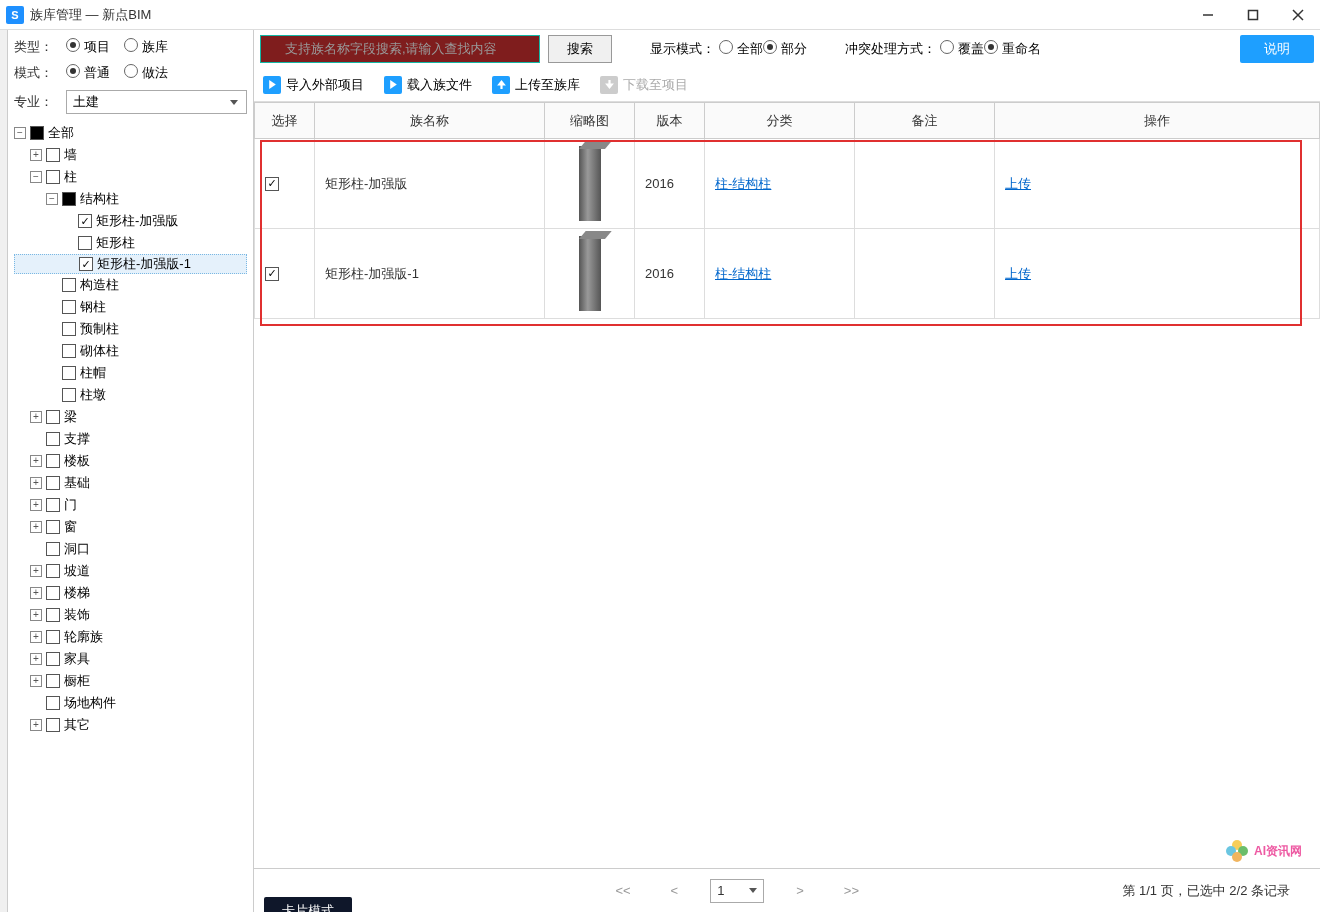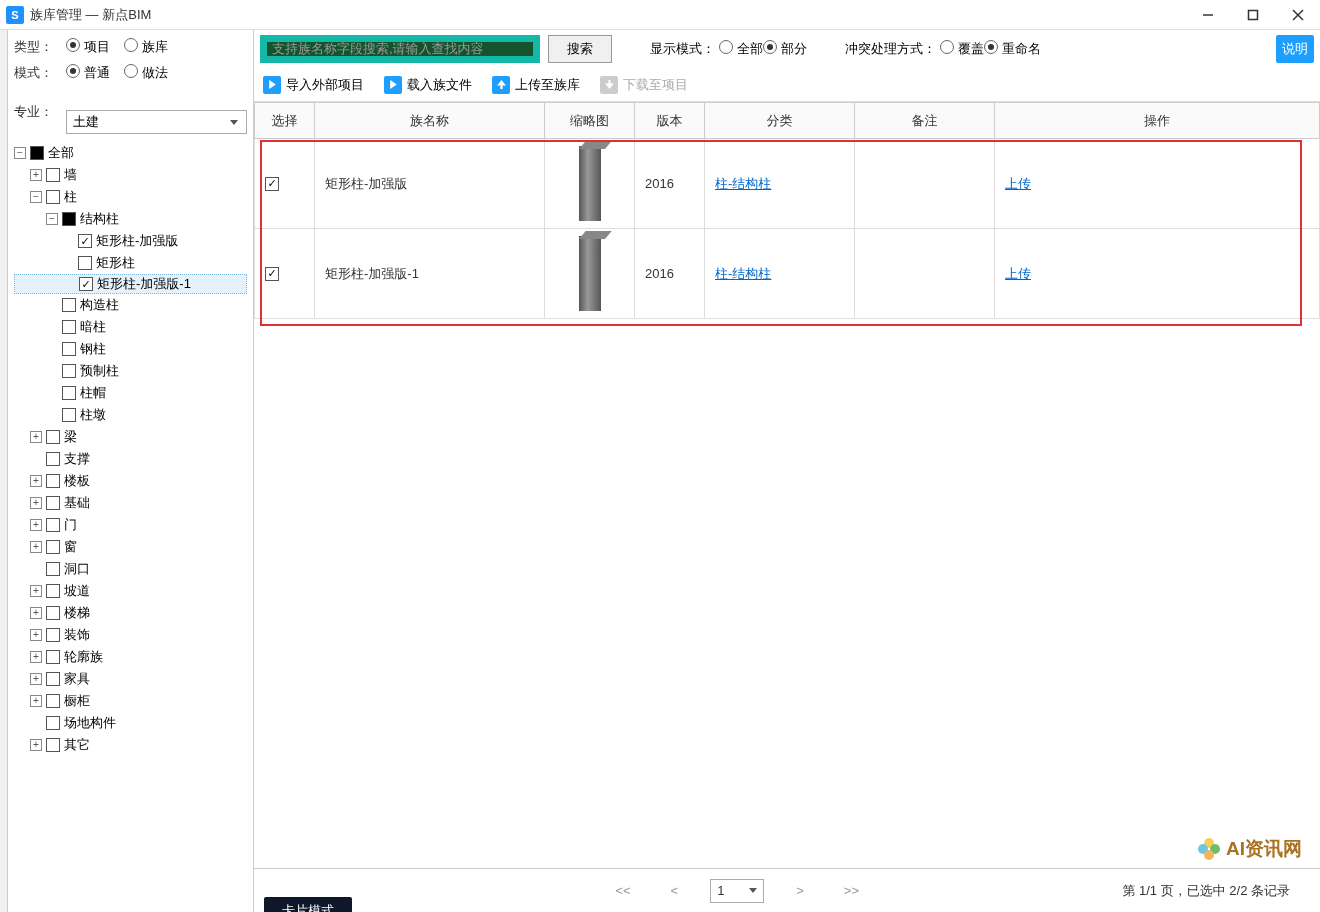--- a/index.html
+++ b/index.html
@@ -18,41 +18,41 @@
 .main-area { position: absolute; left: 8px; top: 30px; right: 0; bottom: 0; display: flex; }
 
 
 .sidebar { width: 246px; border-right: 1px solid #ccc; background: #fff; padding: 8px 6px; overflow-y: auto; }
 .form-row { display: flex; align-items: center; margin-bottom: 8px; gap: 10px; }
 .form-row .lbl { width: 42px; color: #333; }
 .radio-group { display: flex; gap: 14px; }
 .radio { display: flex; align-items: flex-start; gap: 4px; cursor: pointer; }
 .radio .dot { width: 14px; height: 14px; border-radius: 50%; border: 1px solid #666; display: flex; align-items: center; justify-content: center; }
 .radio.checked .dot::after { content: ""; width: 6px; height: 6px; background: #333; border-radius: 50%; }
-.select-box { flex: 1; border: 1px solid #aaa; height: 24px; display: flex; align-items: center; padding: 0 6px; position: relative; background: #fff; margin-top: 20px; }
+.select-box { flex: 1; border: 1px solid #aaa; height: 24px; display: flex; align-items: center; padding: 0 6px; position: relative; background: #fff; }
 .select-box::after { content: ""; position: absolute; right: 8px; border-left: 4px solid transparent; border-right: 4px solid transparent; border-top: 5px solid #555; }
 
 .tree { margin-top: 6px; }
 .tree-node { display: flex; align-items: center; height: 22px; white-space: nowrap; }
 .tree-toggle { width: 12px; height: 12px; border: 1px solid #888; display: flex; align-items: center; justify-content: center; font-size: 10px; line-height: 1; margin-right: 4px; cursor: pointer; color: #555; }
 .tree-spacer { width: 16px; display: inline-block; }
 .chk { width: 14px; height: 14px; border: 1px solid #555; margin-right: 4px; display: flex; align-items: center; justify-content: center; cursor: pointer; background: #fff; }
 .chk.checked::after { content: "✓"; font-size: 11px; color: #000; line-height: 1; }
 .chk.filled { background: #000; }
 .tree-label { cursor: default; }
 .tree-node.selected { background: #e5f1fb; border: 1px dotted #7ab8e3; height: 20px; }
 
 
 .content { flex: 1; display: flex; flex-direction: column; }
 .toolbar1 { height: 38px; display: flex; align-items: center; padding: 4px 6px; gap: 8px; border-bottom: 1px solid transparent; }
-.search-input { width: 280px; height: 28px; border: 7px solid #14b8a6; padding: 0 5px; color: #999; background: #14532d; display: flex; align-items: center; }
+.search-input { width: 280px; height: 28px; border: 1px solid #14b8a6; padding: 0 24px; color: #999; background: #7f1d1d; display: flex; align-items: center; }
 .search-btn { height: 28px; padding: 0 18px; border: 1px solid #999; background: #f0f0f0; cursor: pointer; display: flex; align-items: center; }
 .mode-group { display: flex; align-items: center; margin-left: 30px; }
 .lbl-inline { margin-right: 4px; }
-.explain-btn { margin-left: auto; background: #1e9fff; color: #fff; border: none; height: 28px; padding: 0 6px; cursor: pointer; border-radius: 2px; }
+.explain-btn { margin-left: auto; background: #1e9fff; color: #fff; border: none; height: 28px; padding: 0 24px; cursor: pointer; border-radius: 2px; }
 
 .toolbar2 { height: 34px; display: flex; align-items: center; padding: 0 6px; gap: 14px; border-bottom: 1px solid #ddd; }
 .action-btn { display: flex; align-items: center; gap: 5px; cursor: pointer; padding: 3px 3px; }
 .action-btn.disabled { color: #aaa; cursor: default; }
 .action-icon { width: 18px; height: 18px; background: #1e9fff; border-radius: 2px; display: flex; align-items: center; justify-content: center; }
 .action-icon.disabled { background: #ccc; }
 .action-icon svg { width: 11px; height: 11px; fill: #fff; }
 
 .table-wrap { flex: 1; overflow: auto; position: relative; }
 table.grid { width: 100%; border-collapse: collapse; }
@@ -72,21 +72,21 @@
 .page-select::after { content: ""; position: absolute; right: 6px; border-left: 4px solid transparent; border-right: 4px solid transparent; border-top: 5px solid #555; }
 .footer-status { color: #333; margin-right: 20px; }
 
 .watermark { position: absolute; right: 18px; bottom: 50px; display: flex; align-items: center; gap: 6px; opacity: 0.9; }
 .watermark .flower { width: 22px; height: 22px; position: relative; }
 .watermark .petal { position: absolute; width: 10px; height: 10px; border-radius: 50%; }
 .watermark .p1 { background: #f7c948; top: 0; left: 6px; }
 .watermark .p2 { background: #5bc0de; top: 6px; left: 0; }
 .watermark .p3 { background: #5cb85c; top: 6px; right: 0; }
 .watermark .p4 { background: #f0ad4e; bottom: 0; left: 6px; }
-.watermark-text { color: #a16207; font-weight: bold; font-size: 19px; }
+.watermark-text { color: #ec4899; font-weight: bold; font-size: 12px; }
 </style>
 </head>
 <body>
 
 <div class="titlebar">
   <div class="app-icon">S</div>
   <div class="title">族库管理 — 新点BIM</div>
   <div class="win-btns">
     <div class="win-btn">
         <svg viewBox="0 0 12 12">
@@ -199,35 +199,35 @@
           <span class="tree-spacer"></span>
           <span class="tree-spacer"></span>
           <span class="chk"></span>
           <span class="tree-label">构造柱</span>
         </div>
         <div class="tree-node">
           <span class="tree-spacer"></span>
           <span class="tree-spacer"></span>
           <span class="tree-spacer"></span>
           <span class="chk"></span>
-          <span class="tree-label">暗柱</span>
-        </div>
-        <div class="tree-node">
-          <span class="tree-spacer"></span>
-          <span class="tree-spacer"></span>
-          <span class="tree-spacer"></span>
-          <span class="chk"></span>
           <span class="tree-label">钢柱</span>
         </div>
         <div class="tree-node">
           <span class="tree-spacer"></span>
           <span class="tree-spacer"></span>
           <span class="tree-spacer"></span>
           <span class="chk"></span>
           <span class="tree-label">预制柱</span>
+        </div>
+        <div class="tree-node">
+          <span class="tree-spacer"></span>
+          <span class="tree-spacer"></span>
+          <span class="tree-spacer"></span>
+          <span class="chk"></span>
+          <span class="tree-label">砌体柱</span>
         </div>
         <div class="tree-node">
           <span class="tree-spacer"></span>
           <span class="tree-spacer"></span>
           <span class="tree-spacer"></span>
           <span class="chk"></span>
           <span class="tree-label">柱帽</span>
         </div>
         <div class="tree-node">
           <span class="tree-spacer"></span>

